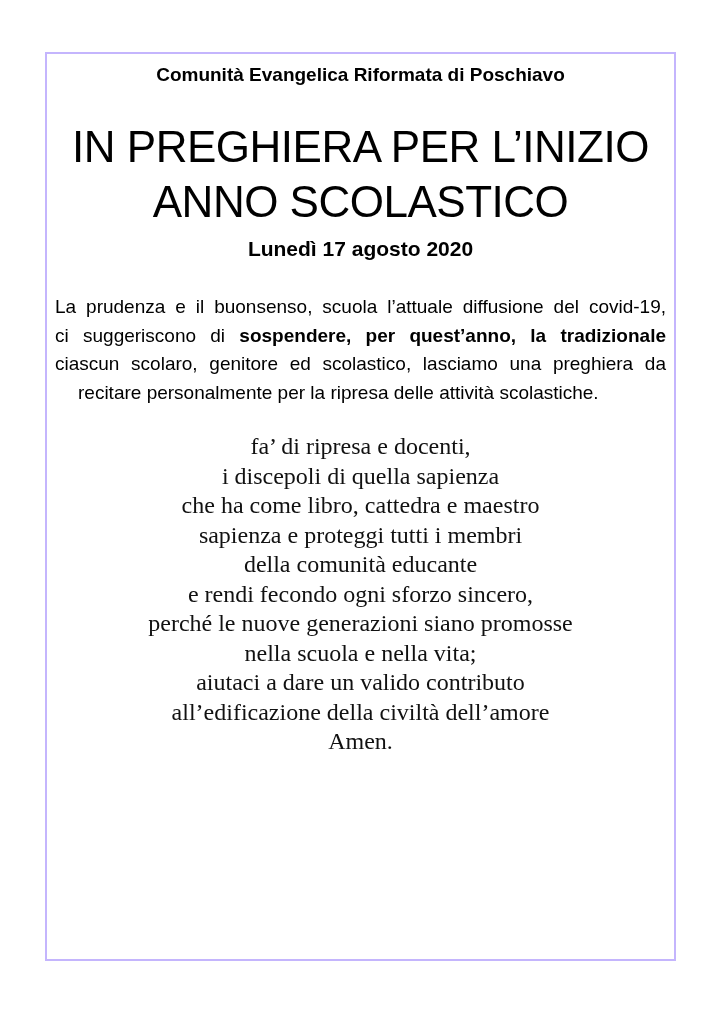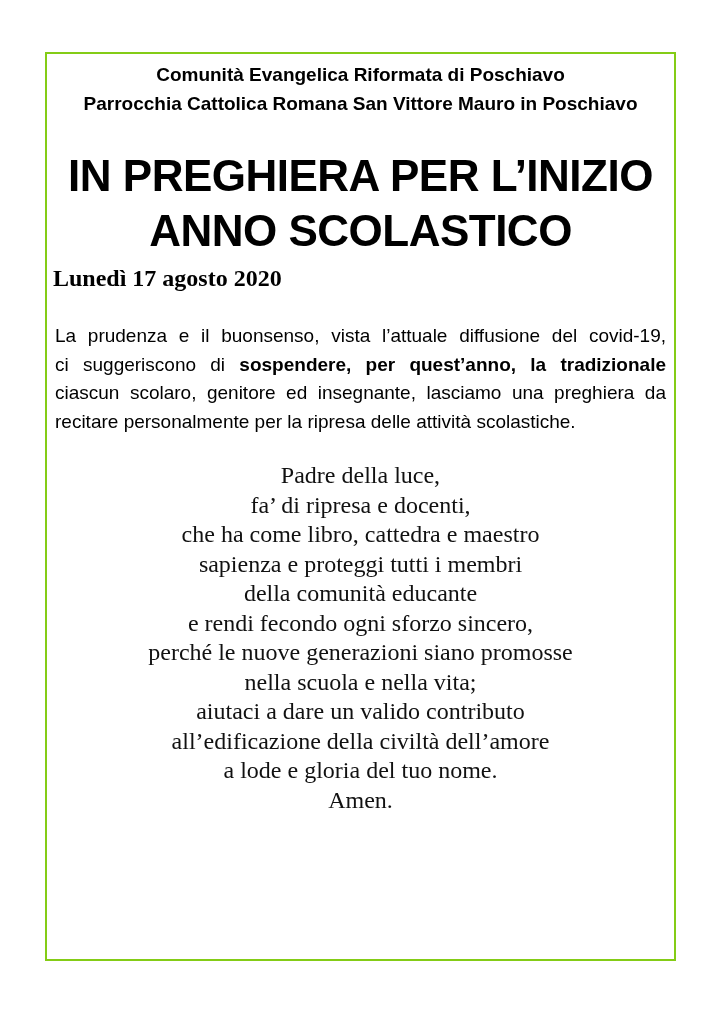--- a/index.html
+++ b/index.html
@@ -12,109 +12,108 @@
   }
   .sheet {
     position: relative;
     width: 724px; height: 1024px;
     background: #ffffff;
   }
   .frame {
     position: absolute;
     left: 45px; top: 52px;
     width: 631px; height: 909px;
-    border: 2px solid #84cc16;
+    border: 2px solid #c4b5fd;
     background: #ffffff;
     padding: 4px 6px;
     overflow: hidden;
   }
   .org-header {
     margin-top: 2px;
     text-align: center;
   }
   .org-line {
     font-weight: 700;
     font-size: 19px;
     line-height: 29px;
     white-space: nowrap;
   }
   .main-title {
     margin-top: 30px;
     text-align: center;
-    font-weight: 700;
+    font-weight: 400;
     font-size: 44px;
     line-height: 55px;
     letter-spacing: -0.5px;
   }
   .main-title .title-line { white-space: nowrap; }
   .event-date {
+    text-align: center;
     font-weight: 700;
-    font-size: 24px;
+    font-size: 21px;
     line-height: 40px;
     white-space: nowrap;
-    font-family: Liberation Serif, serif;
   }
   .notice {
     margin-top: 24px;
     padding: 0 2px;
     font-size: 19px;
     line-height: 28.5px;
   }
   .notice-line {
     text-align: justify;
     text-align-last: justify;
     white-space: nowrap;
   }
   .notice-line.last {
     text-align-last: left;
+    margin-left: 23px;
   }
   .notice b { font-weight: 700; }
   .prayer {
     margin-top: 25px;
     text-align: center;
     font-family: "Liberation Serif", serif;
     font-size: 24px;
     line-height: 29.5px;
     color: #111111;
   }
 </style>
 </head>
 <body>
 
 <div class="sheet">
   <div class="frame">
 
     <div class="org-header">
       <div class="org-line">Comunità Evangelica Riformata di Poschiavo</div>
-      <div class="org-line">Parrocchia Cattolica Romana San Vittore Mauro in Poschiavo</div>
     </div>
 
     <div class="main-title">
       <div class="title-line">IN PREGHIERA PER L’INIZIO</div>
       <div class="title-line">ANNO SCOLASTICO</div>
     </div>
 
     <div class="event-date">Lunedì 17 agosto 2020</div>
 
     <div class="notice">
-      <div class="notice-line"><span>La prudenza e il buonsenso, vista l’attuale diffusione del covid-19,</span><b></b><span></span></div>
+      <div class="notice-line"><span>La prudenza e il buonsenso, scuola l’attuale diffusione del covid-19,</span><b></b><span></span></div>
       <div class="notice-line"><span>ci suggeriscono di </span><b>sospendere, per quest’anno, la tradizionale</b><span></span></div>
-      <div class="notice-line"><span>ciascun scolaro, genitore ed insegnante, lasciamo una preghiera da</span><b></b><span></span></div>
+      <div class="notice-line"><span>ciascun scolaro, genitore ed scolastico, lasciamo una preghiera da</span><b></b><span></span></div>
       <div class="notice-line last"><span>recitare personalmente per la ripresa delle attività scolastiche.</span><b></b><span></span></div>
     </div>
 
     <div class="prayer">
-      <div>Padre della luce,</div>
       <div>fa’ di ripresa e docenti,</div>
+      <div>i discepoli di quella sapienza</div>
       <div>che ha come libro, cattedra e maestro</div>
       <div>sapienza e proteggi tutti i membri</div>
       <div>della comunità educante</div>
       <div>e rendi fecondo ogni sforzo sincero,</div>
       <div>perché le nuove generazioni siano promosse</div>
       <div>nella scuola e nella vita;</div>
       <div>aiutaci a dare un valido contributo</div>
       <div>all’edificazione della civiltà dell’amore</div>
-      <div>a lode e gloria del tuo nome.</div>
       <div>Amen.</div>
     </div>
 
   </div>
 </div>
 
 </body></html>

